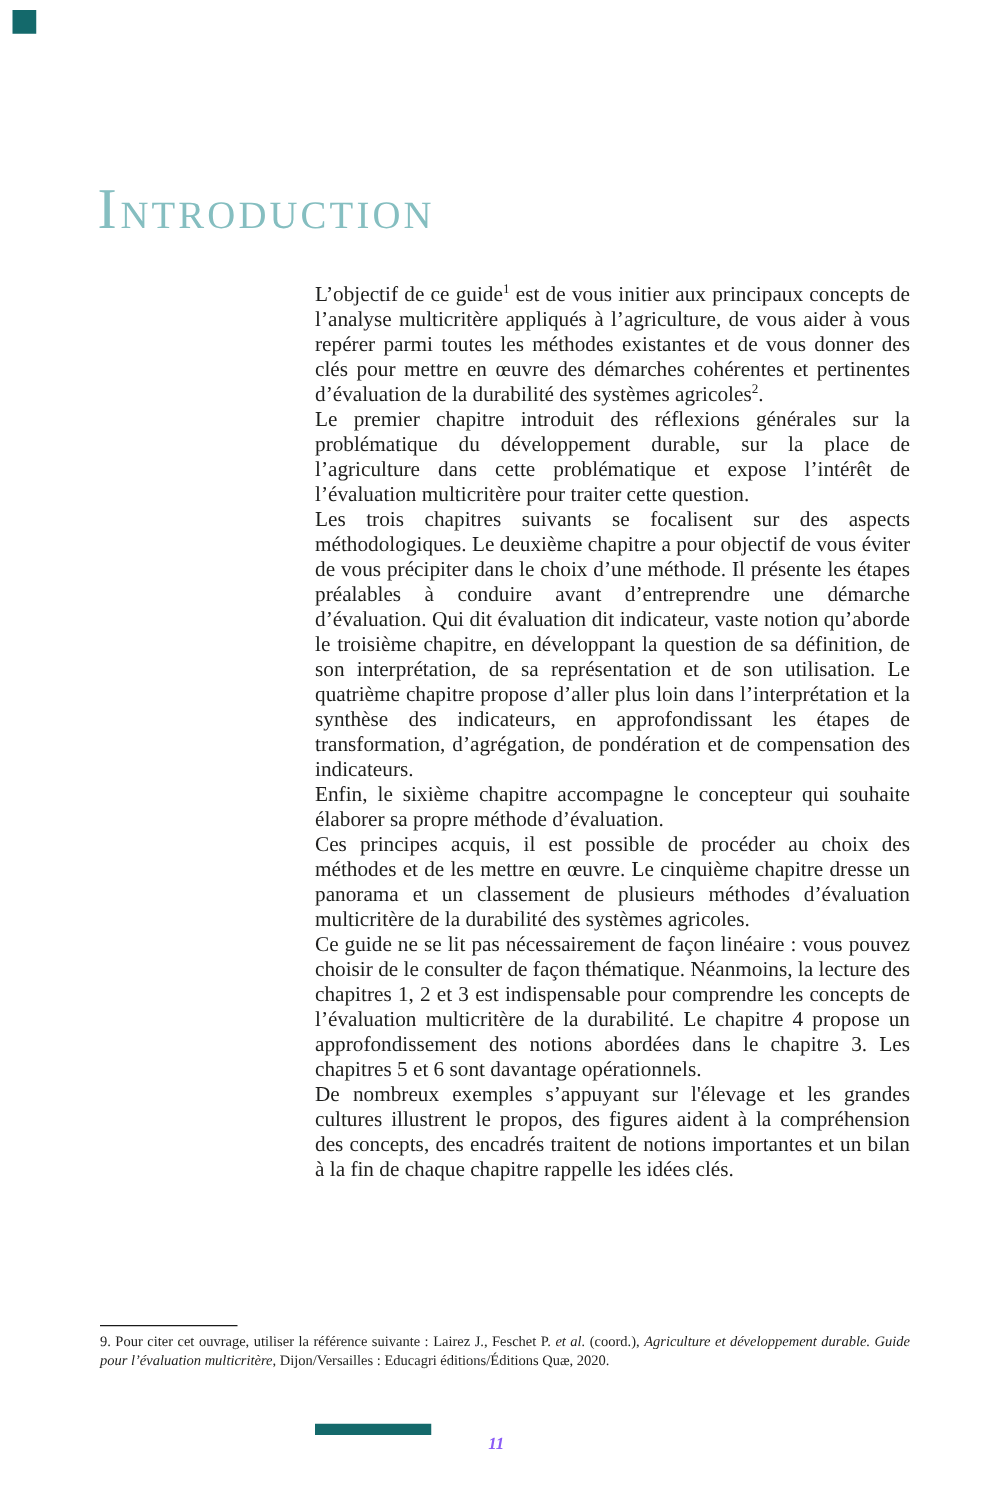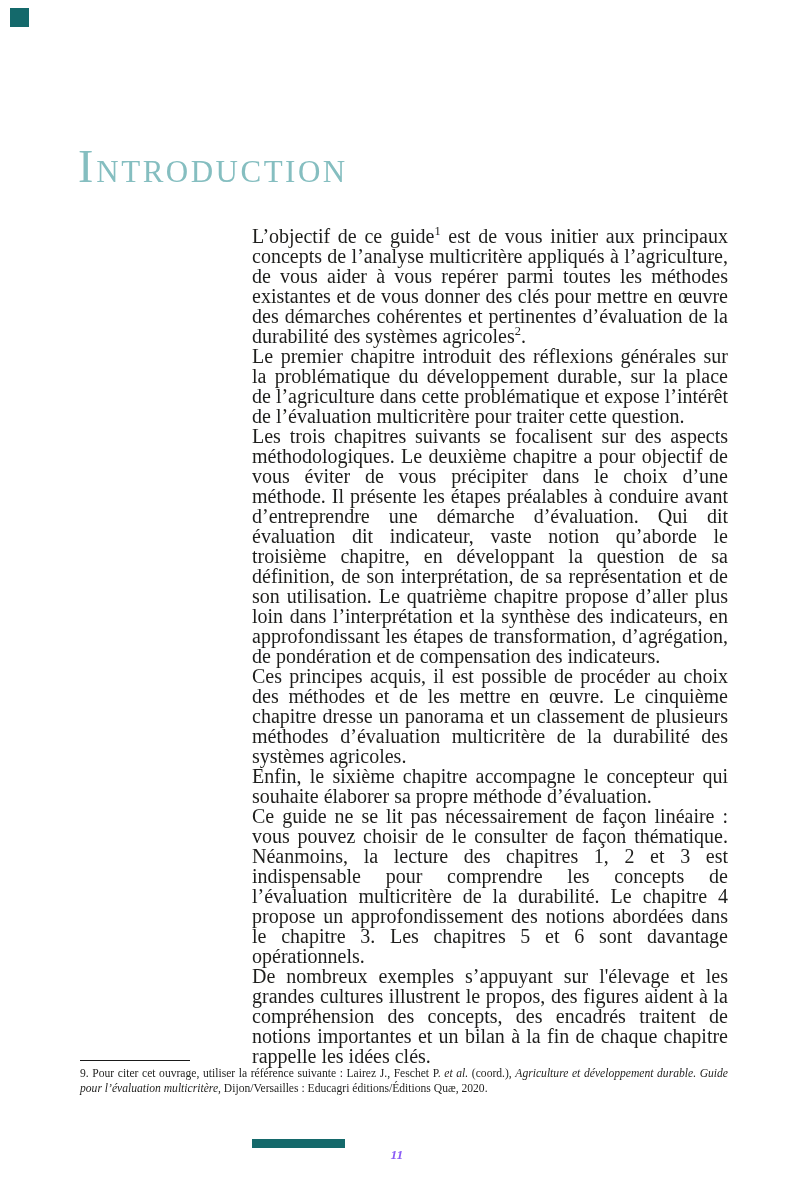--- a/index.html
+++ b/index.html
@@ -38,21 +38,21 @@
   }
   .page-title::first-letter {
     font-size: 46px;
     letter-spacing: 3px;
   }
   .body-text {
     position: absolute;
     left: 252px;
     top: 226px;
     width: 476px;
-    font-size: 20px;
+    font-size: 17px;
     line-height: 20px;
     text-align: justify;
   }
   .body-text p {
     margin: 0;
     text-align: justify;
   }
   .body-text sup, .footnotes sup {
     font-size: 0.62em;
     line-height: 0;
@@ -104,22 +104,22 @@
 
 <div class="page">
   <div class="corner-square"></div>
 
   <h1 class="page-title">Introduction</h1>
 
   <div class="body-text">
       <p><span>L’objectif de ce guide</span><sup>1</sup><span> est de vous initier aux principaux concepts de l’analyse multicritère appliqués à l’agriculture, de vous aider à vous repérer parmi toutes les méthodes existantes et de vous donner des clés pour mettre en œuvre des démarches cohérentes et pertinentes d’évaluation de la durabilité des systèmes agricoles</span><sup>2</sup><span>.</span></p>
       <p><span>Le premier chapitre introduit des réflexions générales sur la problématique du développement durable, sur la place de l’agriculture dans cette problématique et expose l’intérêt de l’évaluation multicritère pour traiter cette question.</span></p>
       <p><span>Les trois chapitres suivants se focalisent sur des aspects méthodologiques. Le deuxième chapitre a pour objectif de vous éviter de vous précipiter dans le choix d’une méthode. Il présente les étapes préalables à conduire avant d’entreprendre une démarche d’évaluation. Qui dit évaluation dit indicateur, vaste notion qu’aborde le troisième chapitre, en développant la question de sa définition, de son interprétation, de sa représentation et de son utilisation. Le quatrième chapitre propose d’aller plus loin dans l’interprétation et la synthèse des indicateurs, en approfondissant les étapes de transformation, d’agrégation, de pondération et de compensation des indicateurs.</span></p>
+      <p><span>Enfin, le sixième chapitre accompagne le concepteur qui souhaite élaborer sa propre méthode d’évaluation.</span></p>
       <p><span>Ces principes acquis, il est possible de procéder au choix des méthodes et de les mettre en œuvre. Le cinquième chapitre dresse un panorama et un classement de plusieurs méthodes d’évaluation multicritère de la durabilité des systèmes agricoles.</span></p>
-      <p><span>Enfin, le sixième chapitre accompagne le concepteur qui souhaite élaborer sa propre méthode d’évaluation.</span></p>
       <p><span>Ce guide ne se lit pas nécessairement de façon linéaire : vous pouvez choisir de le consulter de façon thématique. Néanmoins, la lecture des chapitres 1, 2 et 3 est indispensable pour comprendre les concepts de l’évaluation multicritère de la durabilité. Le chapitre 4 propose un approfondissement des notions abordées dans le chapitre 3. Les chapitres 5 et 6 sont davantage opérationnels.</span></p>
       <p><span>De nombreux exemples s’appuyant sur l'élevage et les grandes cultures illustrent le propos, des figures aident à la compréhension des concepts, des encadrés traitent de notions importantes et un bilan à la fin de chaque chapitre rappelle les idées clés.</span></p>
     </div>
 
   <div class="footnote-separator"></div>
 
   <div class="footnotes">
       <p><span>9. Pour citer cet ouvrage, utiliser la référence suivante : Lairez J., Feschet P. </span><span style="font-style: italic;">et al.</span><span> (coord.), </span><span style="font-style: italic;">Agriculture et développement durable. Guide pour l’évaluation multicritère</span><span>, Dijon/Versailles : Educagri éditions/Éditions Quæ, 2020.</span></p>
     </div>
 

